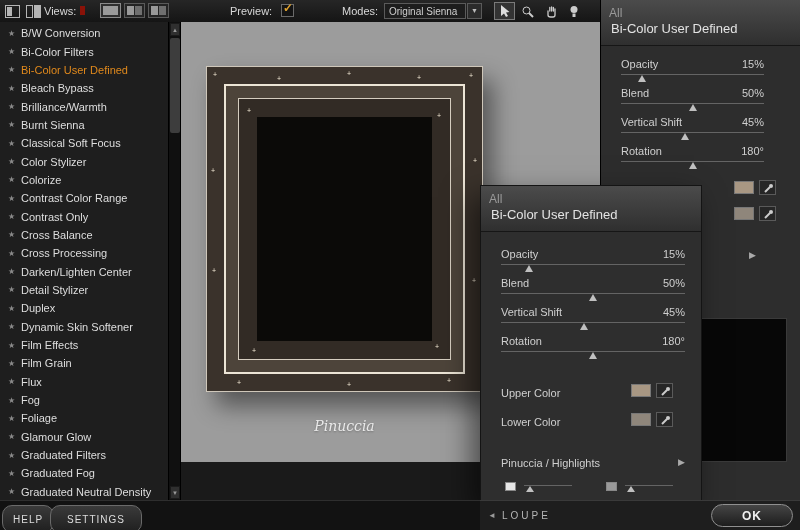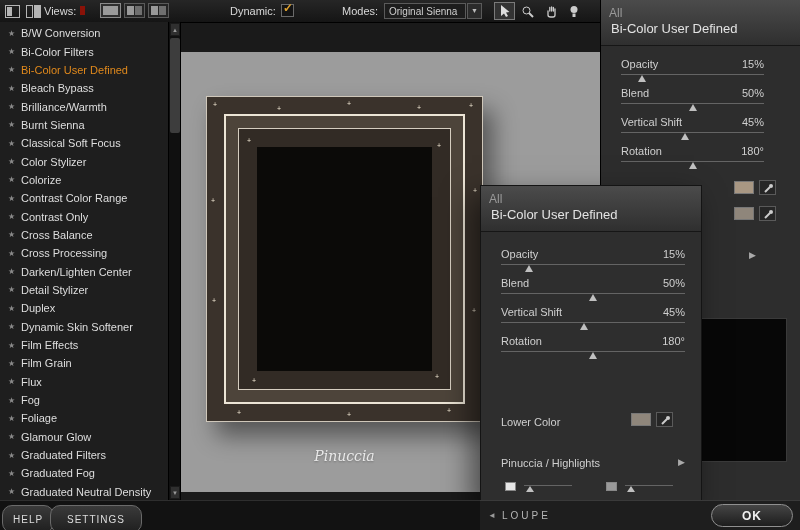--- a/index.html
+++ b/index.html
@@ -35,21 +35,21 @@
   .sb-item .star{font-size:8px;color:#8a8a8a;width:13px;flex:0 0 13px;}
   .sb-item .lbl{font-size:11px;color:#dedede;white-space:nowrap;}
   .sb-item.selected .lbl{color:#e0891c;}
   .sb-scroll{position:absolute;right:0;top:0;bottom:0;width:12px;background:#101010;border-left:1px solid #000;box-sizing:border-box;}
   .sb-arrow{position:absolute;left:1px;width:10px;height:13px;background:#2f2f2f;border:1px solid #1a1a1a;color:#999;
             font-size:6px;text-align:center;line-height:12px;box-sizing:border-box;}
   .sb-arrow.up{top:1px;}.sb-arrow.down{bottom:1px;}
   .sb-thumb{position:absolute;left:1px;top:16px;width:10px;height:95px;background:#3d3d3d;border-radius:2px;}
 
   
-  #canvas{position:absolute;left:181px;top:22px;width:419px;height:440px;background:#9c9c9c;overflow:hidden;margin-top:30px;}
+  #canvas{position:absolute;left:181px;top:22px;width:419px;height:440px;background:#9c9c9c;overflow:hidden;}
   .frame-outer{position:absolute;left:25px;top:44px;width:277px;height:326px;background:#3a322b;
                border:1px solid #cfc7ba;box-shadow:10px 14px 22px rgba(0,0,0,0.45);box-sizing:border-box;}
   .frame-band1{position:absolute;left:17px;top:17px;right:17px;bottom:17px;border:2px solid #ece5d6;background:#4d443a;}
   .frame-band2{position:absolute;left:12px;top:12px;right:12px;bottom:12px;border:1px solid #d6cec0;background:#322b25;}
   .frame-center{position:absolute;left:18px;top:18px;right:18px;bottom:18px;background:#0b0a08;}
   .sparkle{position:absolute;color:#f2e9d4;font-size:7px;line-height:7px;font-style:normal;}
   .watermark{position:absolute;left:25px;width:277px;top:396px;text-align:center;color:rgba(255,255,255,0.82);
              font-family:"DejaVu Serif",serif;font-style:italic;text-shadow:0 1px 2px rgba(0,0,0,0.25);}
   .wm1{font-size:14px;}
   .wm2{font-size:12px;margin-top:2px;}
@@ -142,21 +142,21 @@
         </span>
       <span class="vbtn">
           <span class="fl"></span>
           <span class="fr"></span>
         </span>
       <span class="vbtn">
           <span class="fl"></span>
           <span class="fr"></span>
         </span>
     </div>
-    <span class="tb-label" style="left:230px;">Dynamic:</span>
+    <span class="tb-label" style="left:230px;">Preview:</span>
     <span id="preview-checkbox">
       <span class="check">✓</span>
     </span>
     <span class="tb-label" style="left:342px;">Modes:</span>
     <div id="modes-select">Original Sienna</div>
     <div id="modes-arrow">▼</div>
     <div class="tool selected" style="left:494px;">
       <svg width="13" height="14">
           <path d="M3 1 L3 12 L6 9.5 L8 13 L10 12 L8 8.5 L11.5 8 Z" fill="#ddd"></path>
         </svg>
@@ -424,20 +424,30 @@
       <div class="slider-row">
         <div class="sl-head">
             <span>Rotation</span>
             <span>180°</span>
           </div>
         <div class="sl-track">
             <span class="sl-handle" style="left:calc(50% - 4px);"></span>
           </div>
       </div>
     </div>
+    <div class="fp-color-row" id="fp-crow1">
+      <span class="clabel">Upper Color</span>
+      <span class="swatch" style="background: rgb(168, 151, 131);"></span>
+      <span class="dropper-btn">
+        <svg width="12" height="12">
+            <line x1="3" y1="10" x2="8" y2="5" stroke="#ccc" stroke-width="2"></line>
+            <circle cx="9" cy="4" r="2" fill="#ccc"></circle>
+          </svg>
+      </span>
+    </div>
     <div class="fp-color-row" id="fp-crow2">
       <span class="clabel">Lower Color</span>
       <span class="swatch" style="background: rgb(143, 134, 123);"></span>
       <span class="dropper-btn">
         <svg width="12" height="12">
             <line x1="3" y1="10" x2="8" y2="5" stroke="#ccc" stroke-width="2"></line>
             <circle cx="9" cy="4" r="2" fill="#ccc"></circle>
           </svg>
       </span>
     </div>

